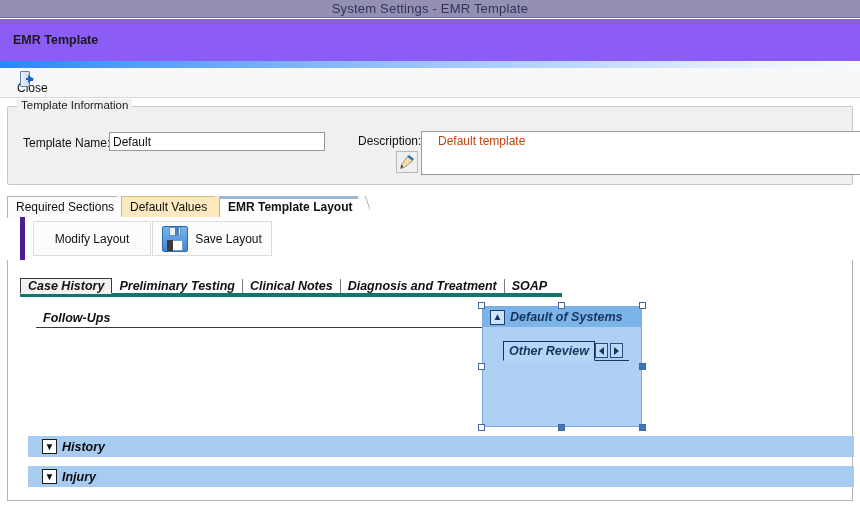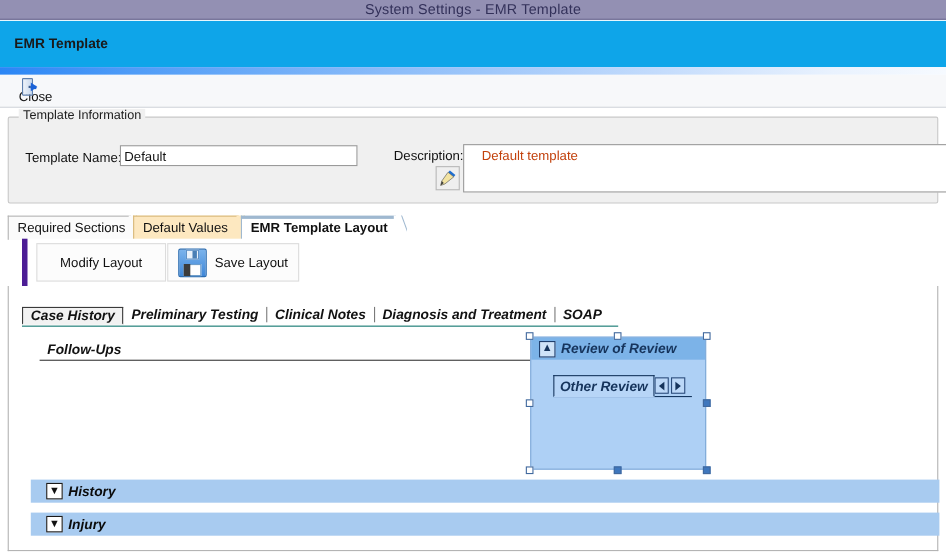--- a/index.html
+++ b/index.html
@@ -33,21 +33,21 @@
     font-size: 13px;
     color: #33315a;
     letter-spacing: .2px;
   }
 
   
   #page-header {
     position: absolute;
     left: 0; top: 19px;
     width: 860px; height: 42px;
-    background: #0ea5e9;
+    background: #8b5cf6;
     display: flex;
     align-items: center;
   }
   #page-header .hdr-text {
     margin-left: 13px;
     font-size: 12.5px;
     font-weight: bold;
     color: #1a1a1a;
   }
 
@@ -288,22 +288,22 @@
     border-bottom: 1px solid #b4b4b4;
     box-sizing: border-box;
   }
 
   
   #inner-tabs {
     position: absolute;
     left: 12px; top: 16px;
     height: 21px;
     display: flex;
-    align-items: center;
-    border-bottom: 1px solid #0f766e;
+    align-items: flex-end;
+    border-bottom: 4px solid #0f766e;
     width: 542px;
     box-sizing: border-box;
   }
   .itab {
     display: flex;
     align-items: center;
     padding: 0 7px;
     font-size: 12.5px;
     font-style: italic;
     font-weight: bold;
@@ -569,21 +569,21 @@
     </div>
   </div>
 
 </div>
 
 <div id="ros-group">
 
   <div id="ros-panel">
     <div id="ros-header">
       <span class="collapse-box">▲</span>
-      <span class="ros-title">Review of Review</span>
+      <span class="ros-title">Default of Systems</span>
     </div>
 
     <div id="other-review-row">
       <div id="other-review-tab">
         <span>Other Review</span>
       </div>
       <div class="navbtn">
         <span class="tri-left"></span>
       </div>
       <div class="navbtn right">

